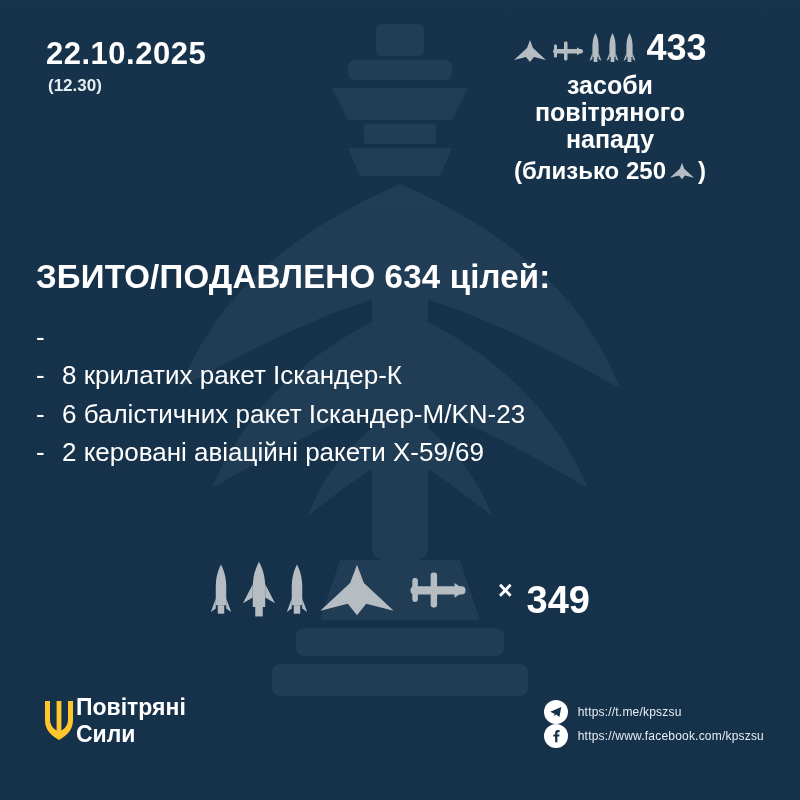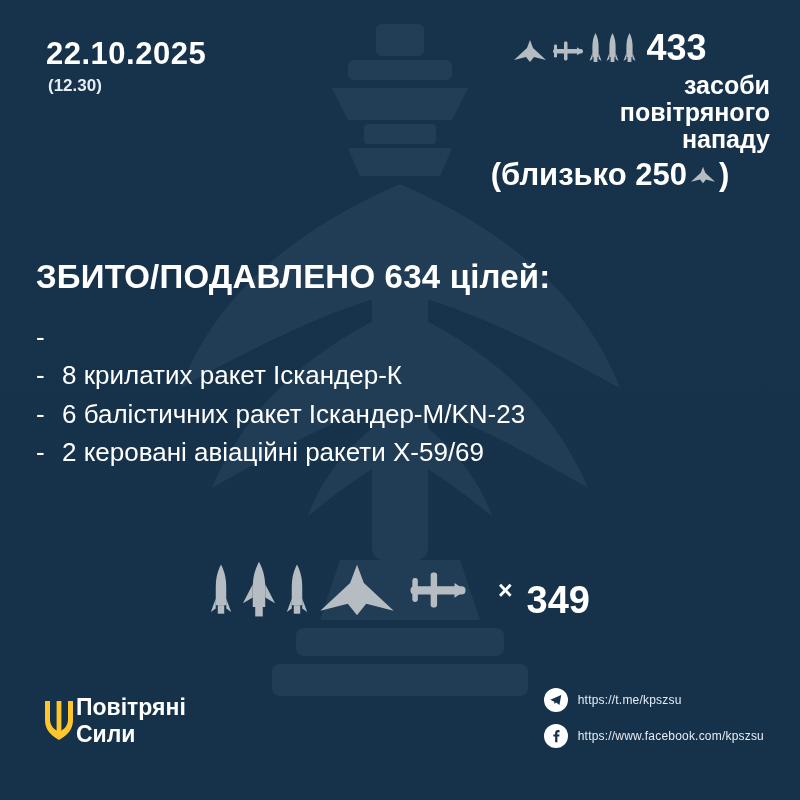--- a/index.html
+++ b/index.html
@@ -77,21 +77,21 @@
   }
   .topright-label {
     margin-top: 6px;
     font-size: 25px;
     font-weight: bold;
     line-height: 1.08;
     color: #ffffff;
   }
   .approx {
     margin-top: 4px;
-    font-size: 31px;
+    font-size: 24px;
     font-weight: bold;
     display: flex;
     align-items: center;
     justify-content: center;
     gap: 3px;
     white-space: nowrap;
   }
 
   
   .headline {
@@ -153,21 +153,21 @@
     font-weight: bold;
     line-height: 1.18;
     white-space: pre-line;
   }
   .links {
     position: absolute;
     right: 36px;
     bottom: 52px;
     display: flex;
     flex-direction: column;
-    gap: 12px;
+    gap: 0;
   }
   .link {
     display: flex;
     align-items: center;
     gap: 10px;
   }
   .link-url {
     font-size: 12px;
     color: #e5edf3;
     letter-spacing: 0.2px;
@@ -249,21 +249,21 @@
           </svg>
           <svg class="icon" width="13" height="30" viewBox="0 0 13 30">
             <path d="M6.5 0 C9 5 9.6 9 9.6 14 L9.6 24 L3.4 24 L3.4 14 C3.4 9 4 5 6.5 0 Z" fill="#b6bdc2"></path>
             <path d="M3.4 20 L0.5 28 L3.4 26 Z" fill="#b6bdc2"></path>
             <path d="M9.6 20 L12.5 28 L9.6 26 Z" fill="#b6bdc2"></path>
             <rect x="4.6" y="24" width="3.8" height="5" fill="#b6bdc2"></rect>
           </svg>
         </span>
         <span class="total-number">433</span>
       </div>
-      <div class="topright-label" style="white-space: pre-line; text-align: right;">засоби
+      <div class="topright-label" style="white-space: pre-line;">засоби
 повітряного
 нападу</div>
       <div class="approx">
         <span>(близько 250</span>
         <svg class="icon" width="26" height="18" viewBox="0 0 34 24">
           <path d="M17 1 L20 9 L33 21 L21 18 L17 23 L13 18 L1 21 L14 9 Z" fill="#b6bdc2"></path>
         </svg>
         <span>)</span>
       </div>
     </div>

